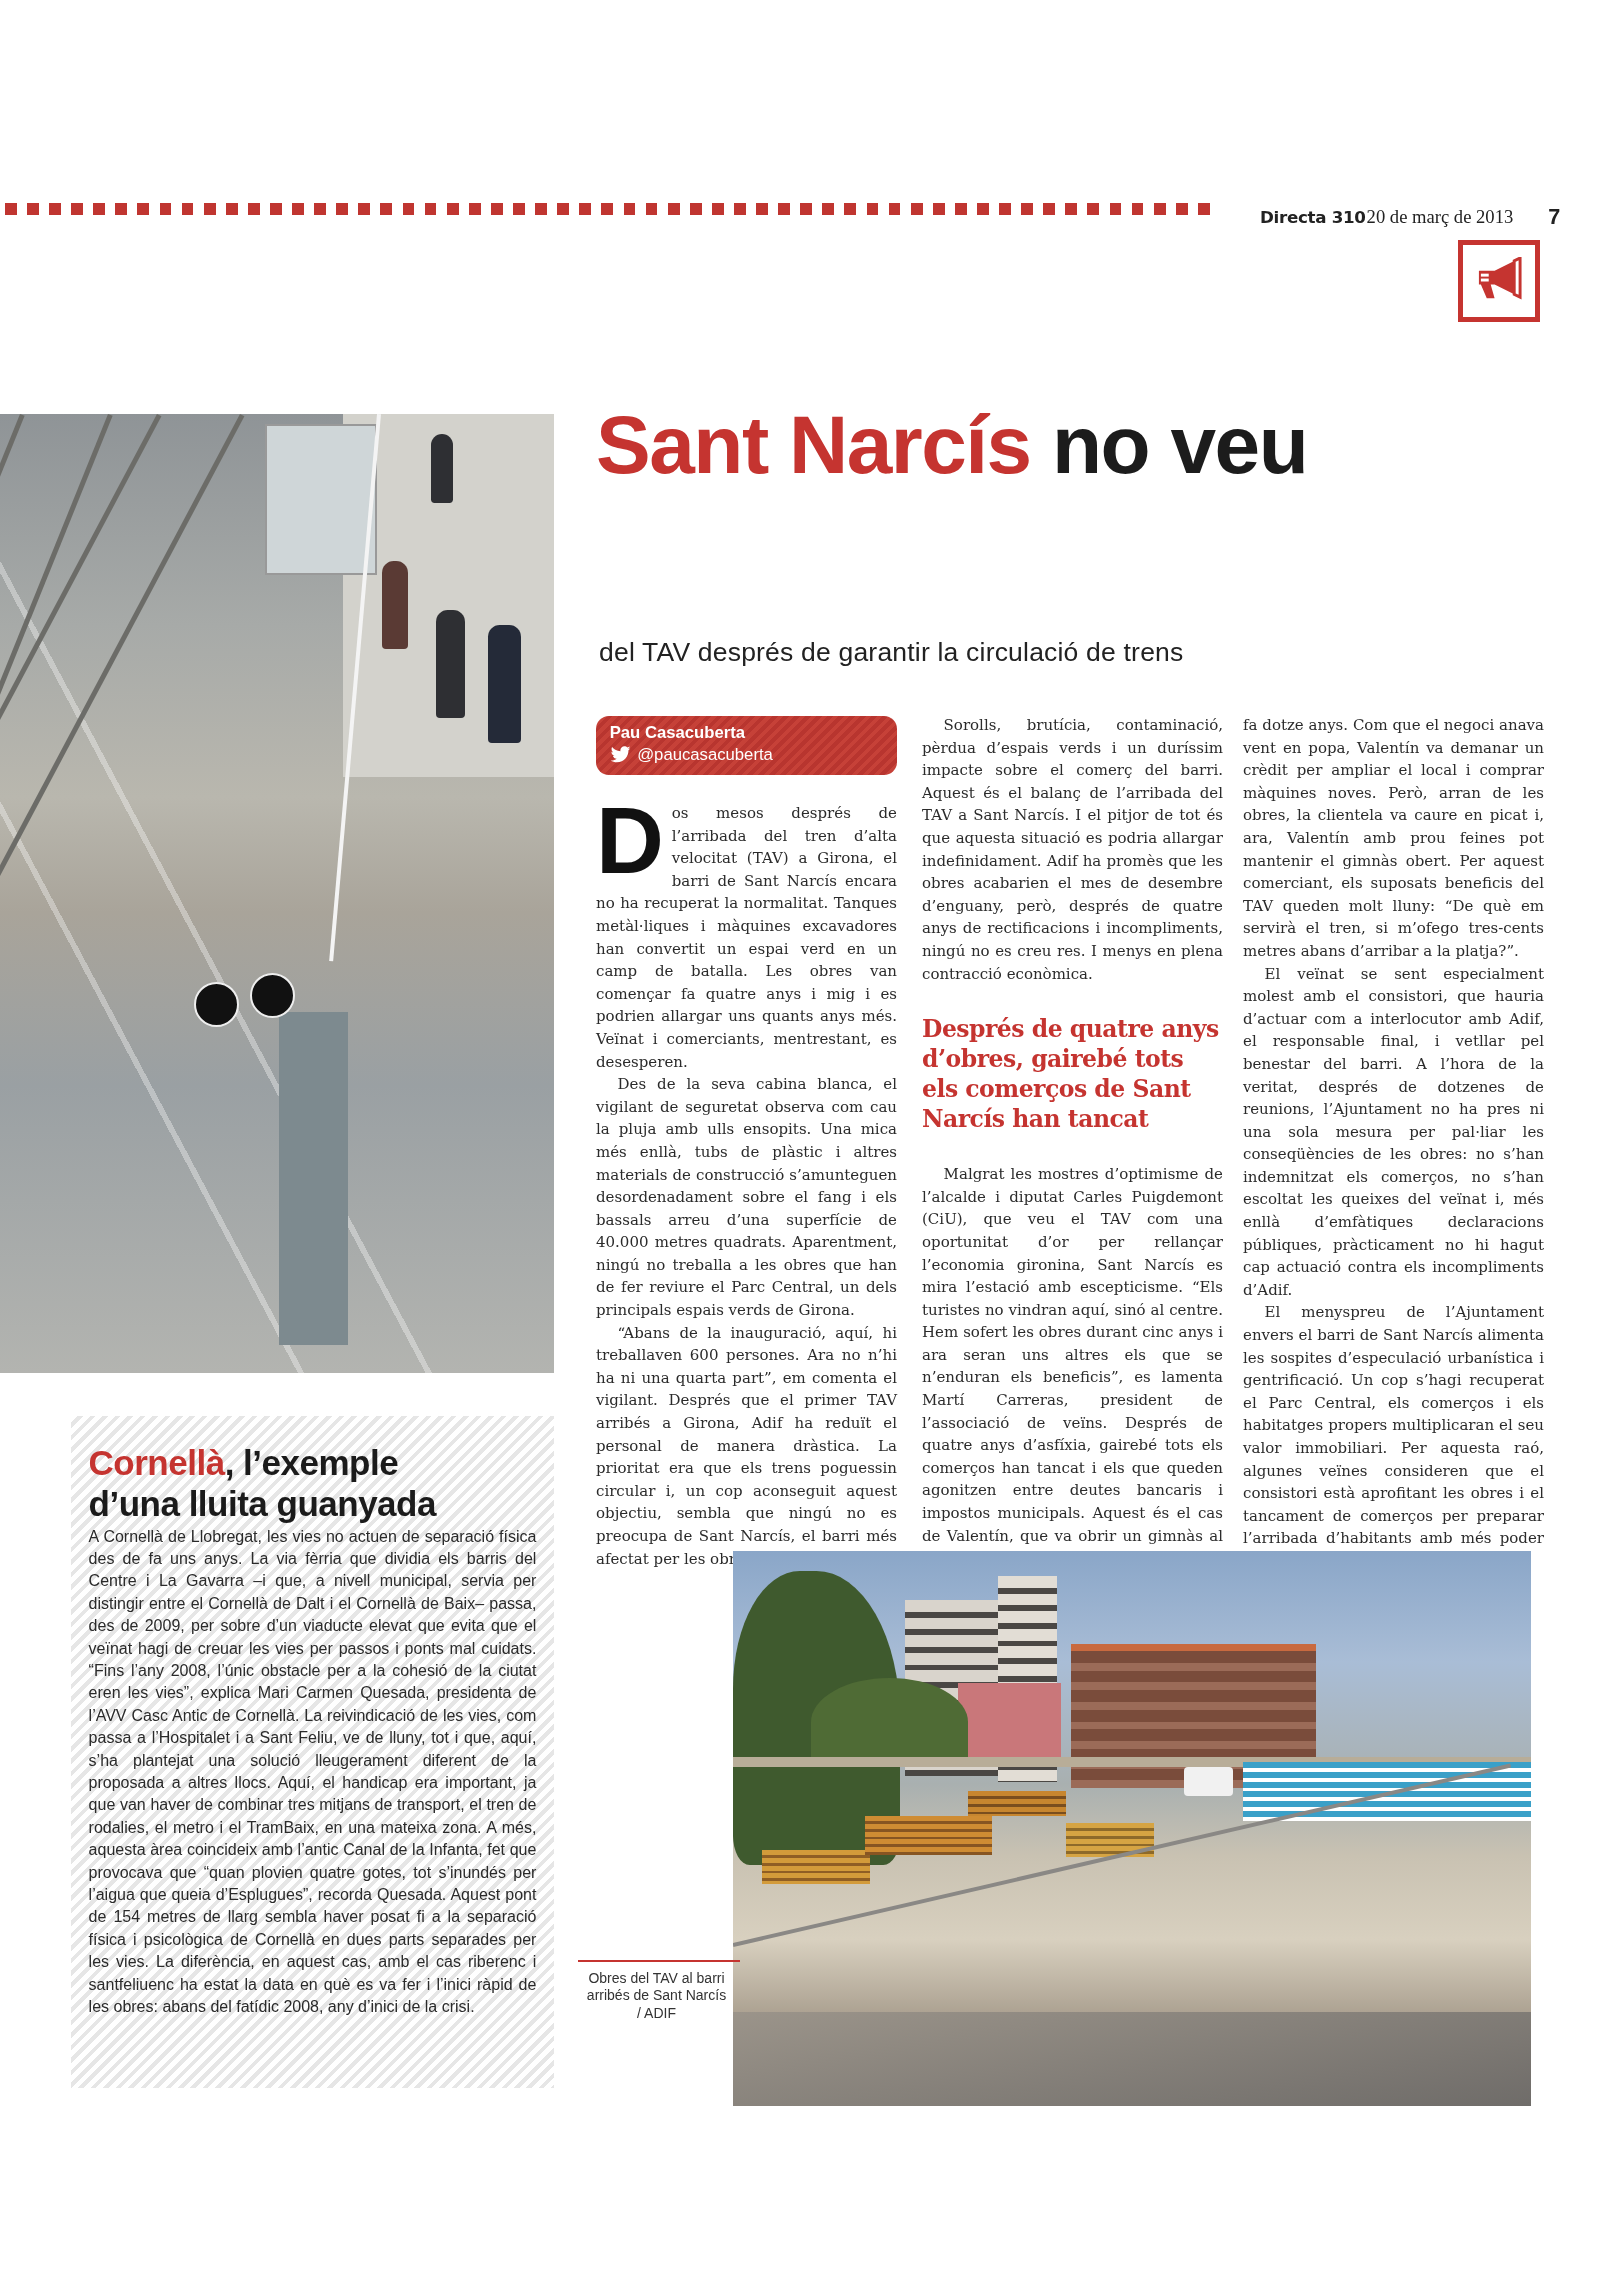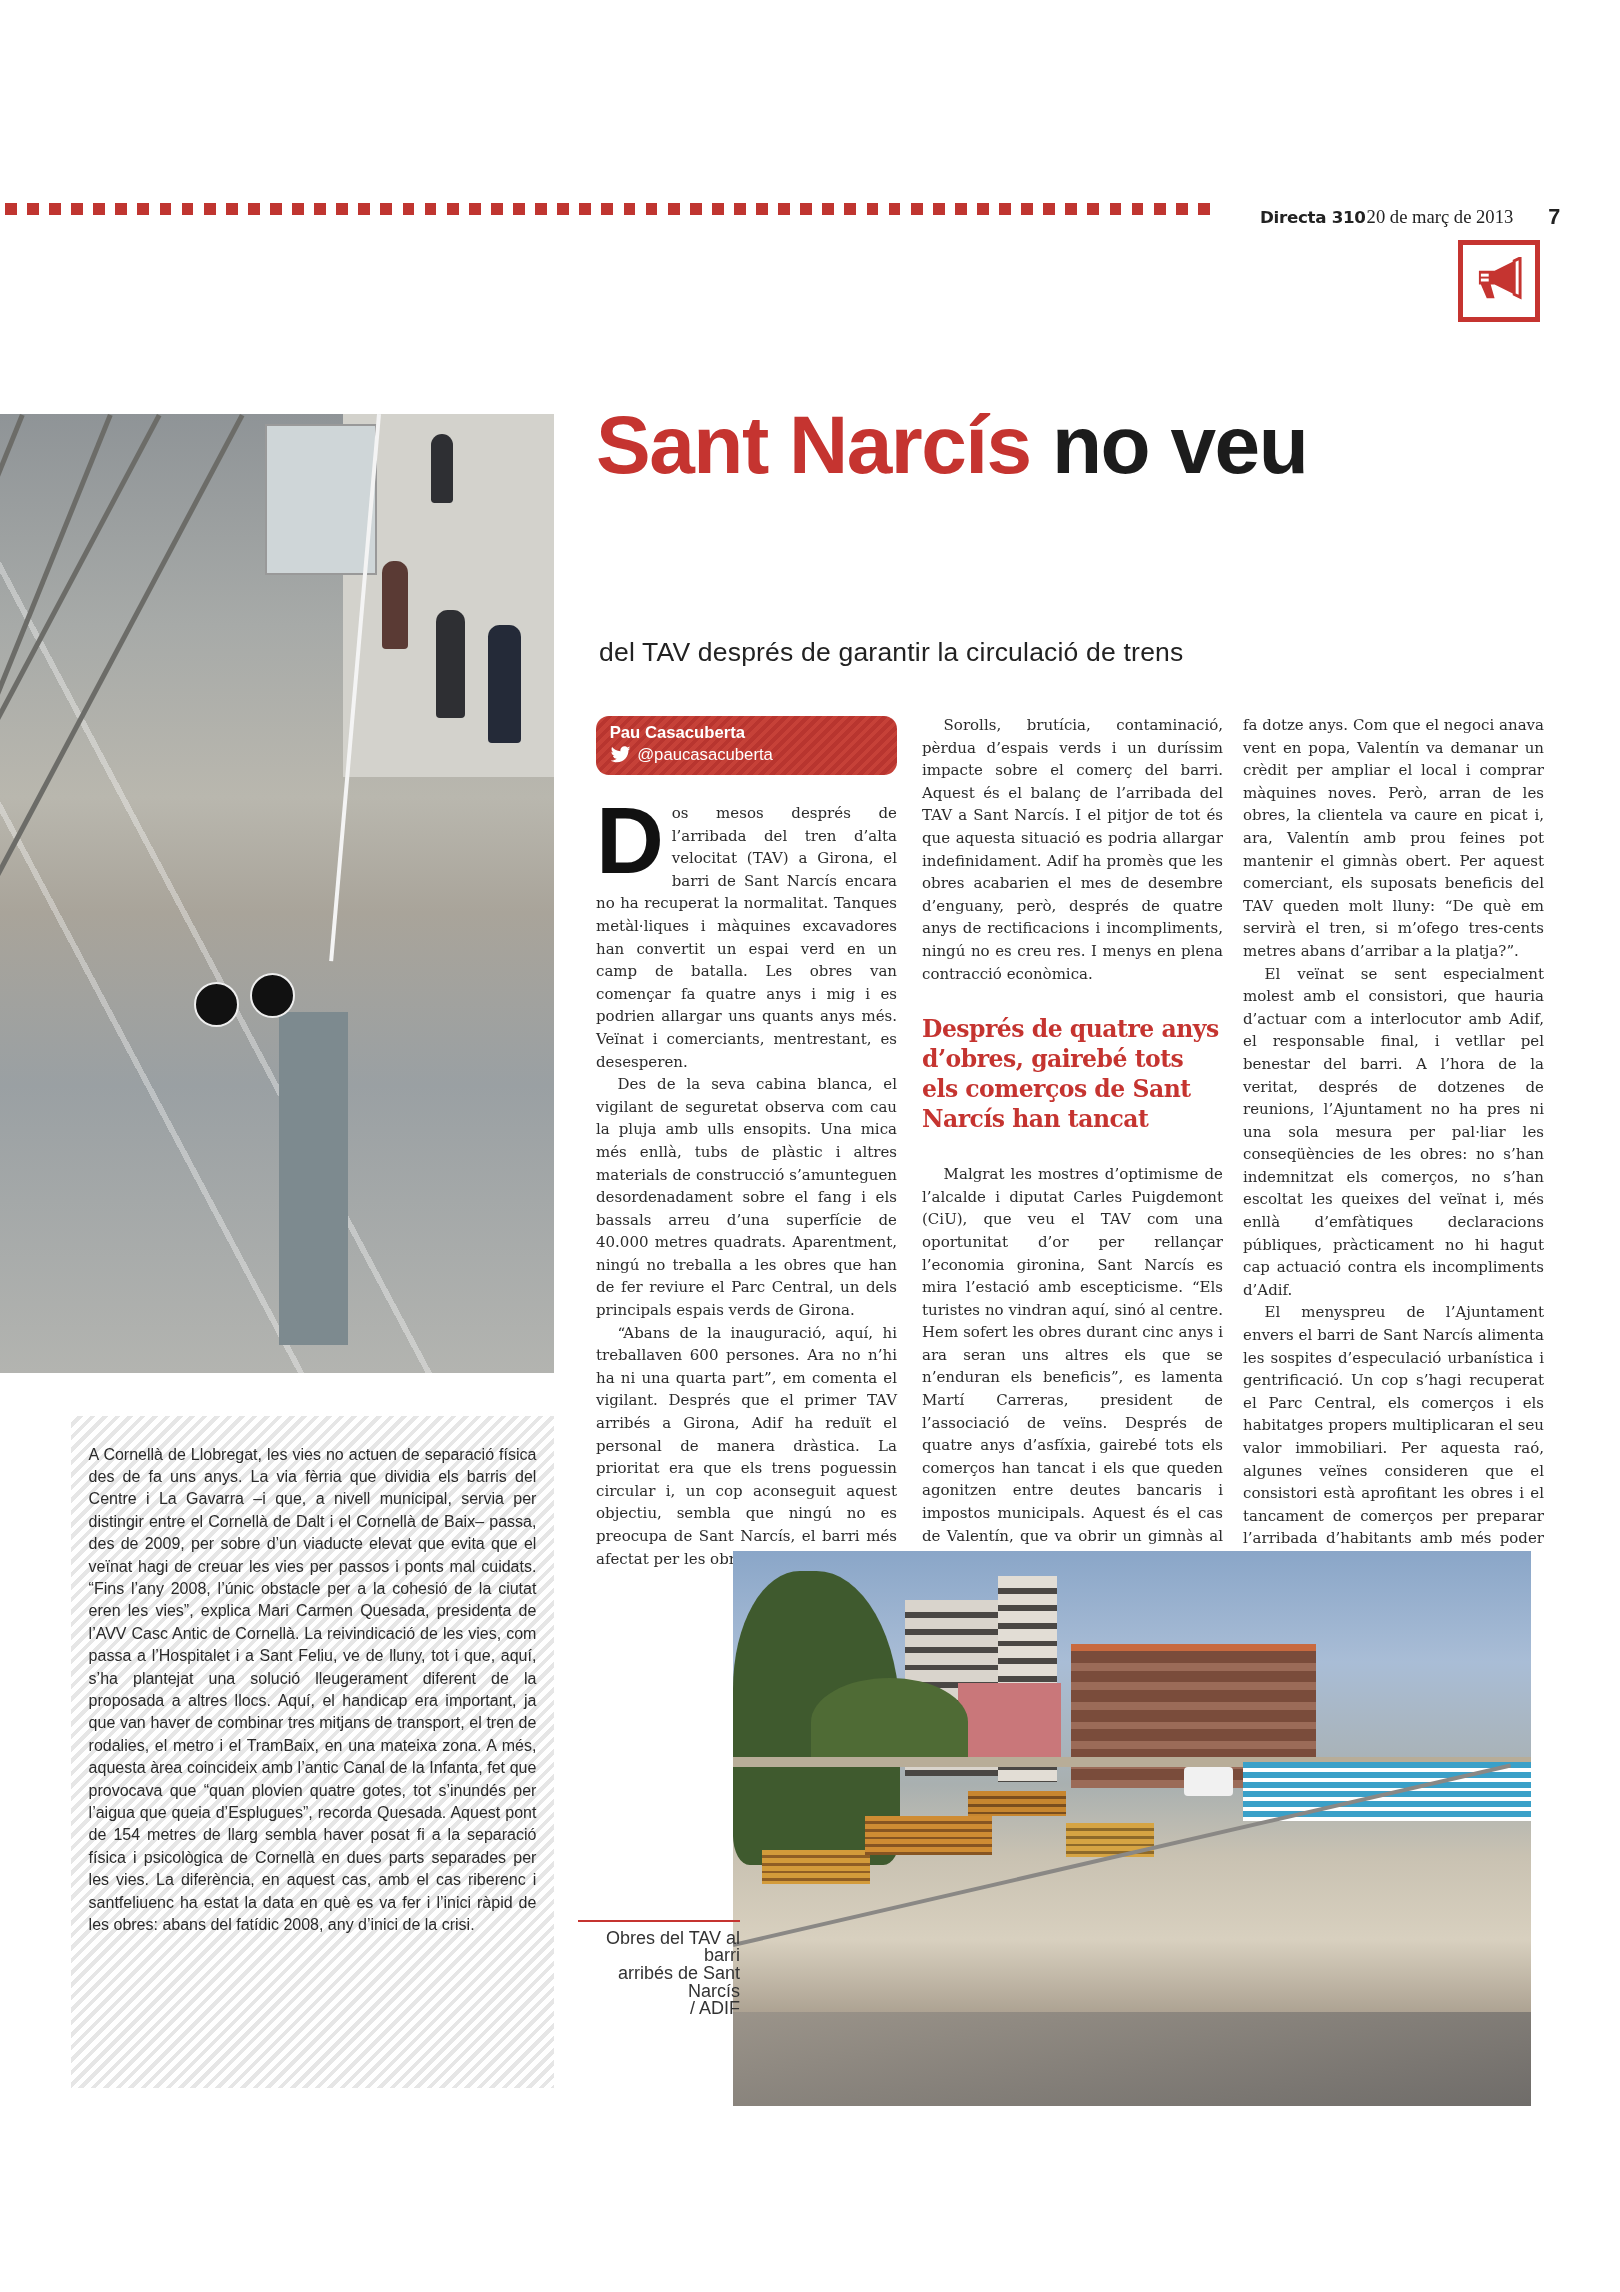--- a/index.html
+++ b/index.html
@@ -53,21 +53,21 @@
   .dropcap { float: left; font-family: "Liberation Sans", sans-serif; font-weight: bold; font-size: 94px; line-height: 74px; margin: 2px 7.8px 0 0; color: #111; }
   .subhead { font-family: "DejaVu Serif", serif; font-weight: bold; font-size: 23.5px; line-height: 30px; color: #c53430; margin: 29px 0 29px 0; text-align: left; letter-spacing: -0.5px; }
   .endmark { display: inline-block; width: 0; height: 0; border-top: 4.9px solid transparent; border-bottom: 4.9px solid transparent; border-right: 6.9px solid #c53430; margin-left: 3.9px; vertical-align: middle; }
   
   .sidebar { left: 71px; top: 1416px; width: 483px; height: 672px; box-sizing: border-box; padding: 25.5px 17.6px 0 17.6px;
     background: repeating-linear-gradient(135deg, #ffffff 0 4.9px, #e6e6e6 4.9px 8.8px); }
   .sidebar .stitle { font-family: "Liberation Sans", sans-serif; font-weight: bold; font-size: 35px; line-height: 41px; color: #1b1b1b; letter-spacing: -0.5px; }
   .sidebar .stitle .red { color: #c53430; }
   .sidebar .sbody { margin-top: 2px; font-family: "Liberation Sans", sans-serif; font-size: 16px; line-height: 22.4px; color: #2a2a2a; text-align: justify; }
   
-  .caption { left: 573px; top: 1920px; width: 167px; text-align: right; font-family: "Liberation Sans", sans-serif; font-size: 18px; line-height: 17.6px; color: #333; }
+  .caption { left: 573px; top: 1960px; width: 167px; text-align: center; font-family: "Liberation Sans", sans-serif; font-size: 14px; line-height: 17.6px; color: #333; }
   .caption .cap-rule { height: 2px; background: #c53430; margin-bottom: 7.8px; margin-left: 4.9px; }
 </style>
 </head>
 <body>
 
 <div class="abs dot-rule">
   <span></span>
     <span></span>
     <span></span>
     <span></span>
@@ -187,20 +187,24 @@
   <p>Malgrat les mostres d’optimisme de l’alcalde i diputat Carles Puigdemont (CiU), que veu el TAV com una oportunitat d’or per rellançar l’economia gironina, Sant Narcís es mira l’estació amb escepticisme. “Els turistes no vindran aquí, sinó al centre. Hem sofert les obres durant cinc anys i ara seran uns altres els que se n’enduran els beneficis”, es lamenta Martí Carreras, president de l’associació de veïns. Després de quatre anys d’asfíxia, gairebé tots els comerços han tancat i els que queden agonitzen entre deutes bancaris i impostos municipals. Aquest és el cas de Valentín, que va obrir un gimnàs al principi del carrer</p>
 </div>
 
 <div class="abs col col3">
   <p class="noindent">fa dotze anys. Com que el negoci anava vent en popa, Valentín va demanar un crèdit per ampliar el local i comprar màquines noves. Però, arran de les obres, la clientela va caure en picat i, ara, Valentín amb prou feines pot mantenir el gimnàs obert. Per aquest comerciant, els suposats beneficis del TAV queden molt lluny: “De què em servirà el tren, si m’ofego tres-cents metres abans d’arribar a la platja?”.</p>
   <p>El veïnat se sent especialment molest amb el consistori, que hauria d’actuar com a interlocutor amb Adif, el responsable final, i vetllar pel benestar del barri. A l’hora de la veritat, després de dotzenes de reunions, l’Ajuntament no ha pres ni una sola mesura per pal·liar les conseqüències de les obres: no s’han indemnitzat els comerços, no s’han escoltat les queixes del veïnat i, més enllà d’emfàtiques declaracions públiques, pràcticament no hi hagut cap actuació contra els incompliments d’Adif.</p>
   <p><span>El menyspreu de l’Ajuntament envers el barri de Sant Narcís alimenta les sospites d’especulació urbanística i gentrificació. Un cop s’hagi recuperat el Parc Central, els comerços i els habitatges propers multiplicaran el seu valor immobiliari. Per aquesta raó, algunes veïnes consideren que el consistori està aprofitant les obres i el tancament de comerços per preparar l’arribada d’habitants amb més poder adquisitiu.</span><span class="endmark"></span></p>
 </div>
 
 <div class="abs sidebar">
+  <div class="stitle">
+    <span class="red">Cornellà</span><span>, l’exemple</span><br>
+    <span>d’una lluita guanyada</span>
+  </div>
   <div class="sbody">A Cornellà de Llobregat, les vies no actuen de separació física des de fa uns anys. La via fèrria que dividia els barris del Centre i La Gavarra –i que, a nivell municipal, servia per distingir entre el Cornellà de Dalt i el Cornellà de Baix– passa, des de 2009, per sobre d’un viaducte elevat que evita que el veïnat hagi de creuar les vies per passos i ponts mal cuidats. “Fins l’any 2008, l’únic obstacle per a la cohesió de la ciutat eren les vies”, explica Mari Carmen Quesada, presidenta de l’AVV Casc Antic de Cornellà. La reivindicació de les vies, com passa a l’Hospitalet i a Sant Feliu, ve de lluny, tot i que, aquí, s’ha plantejat una solució lleugerament diferent de la proposada a altres llocs. Aquí, el handicap era important, ja que van haver de combinar tres mitjans de transport, el tren de rodalies, el metro i el TramBaix, en una mateixa zona. A més, aquesta àrea coincideix amb l’antic Canal de la Infanta, fet que provocava que “quan plovien quatre gotes, tot s’inundés per l’aigua que queia d’Esplugues”, recorda Quesada. Aquest pont de 154 metres de llarg sembla haver posat fi a la separació física i psicològica de Cornellà en dues parts separades per les vies. La diferència, en aquest cas, amb el cas riberenc i santfeliuenc ha estat la data en què es va fer i l’inici ràpid de les obres: abans del fatídic 2008, any d’inici de la crisi.</div>
 </div>
 
 <div class="abs photo photo-bottom">
   <div class="bldg" style="left:0; top:19.6px; width:167px; height:294px; background:#3f5a2e; border-radius:40% 50% 10% 10%;"></div>
   <div class="bldg" style="left:172px; top:49px; width:147px; height:176px; background:repeating-linear-gradient(180deg,#d9d4cc 0 11.8px,#4a4744 11.8px 17.6px);"></div>
   <div class="bldg" style="left:265px; top:24.5px; width:59px; height:206px; background:repeating-linear-gradient(180deg,#e2ddd5 0 11.8px,#4a4744 11.8px 17.6px);"></div>
   <div class="bldg" style="left:338px; top:93px; width:245px; height:137px; background:repeating-linear-gradient(180deg,#7a4c3b 0 11.8px,#9b6b58 11.8px 19.6px); border-top:7.8px solid #c96a3f;"></div>
   <div class="bldg" style="left:225px; top:132px; width:103px; height:78px; background:#c9777a;"></div>
   <div class="bldg" style="left:78px; top:127px; width:157px; height:88px; background:#4f6b35; border-radius:50% 50% 0 0;"></div>

